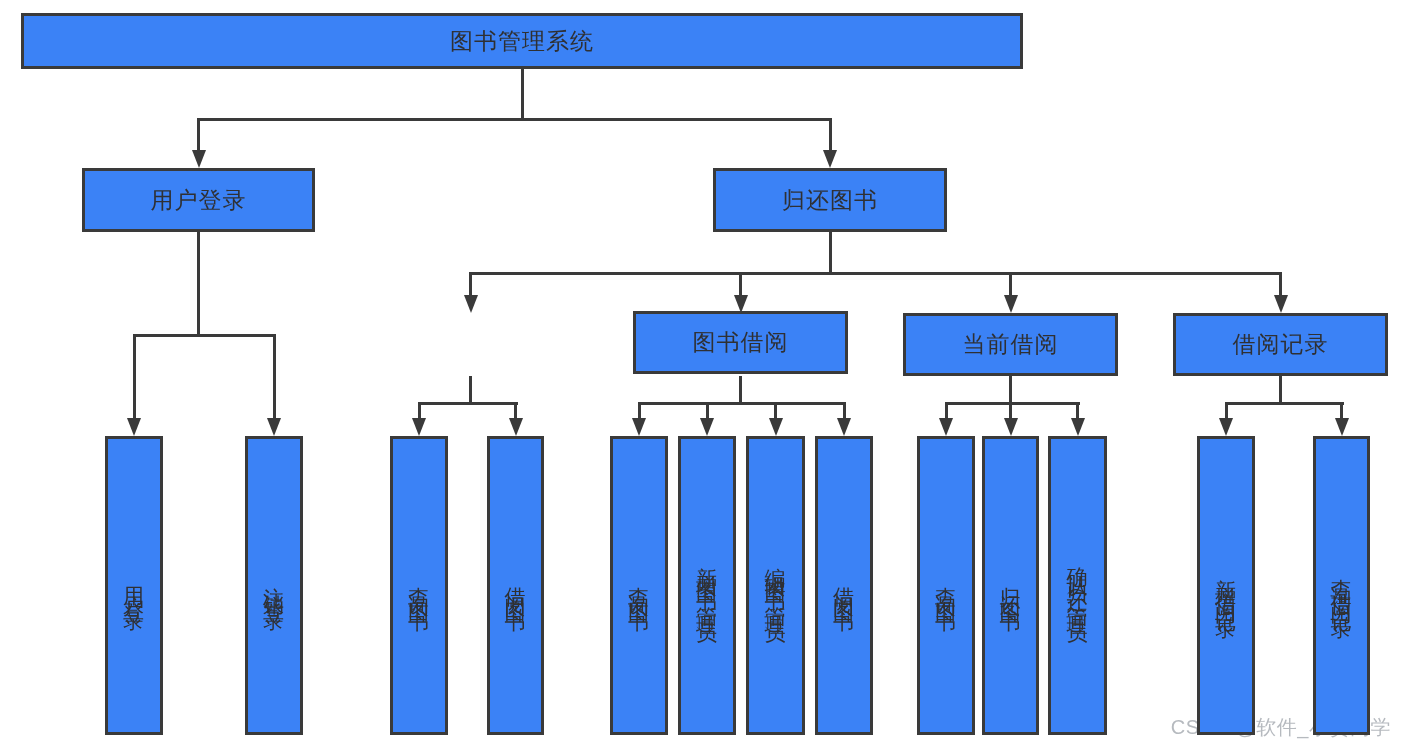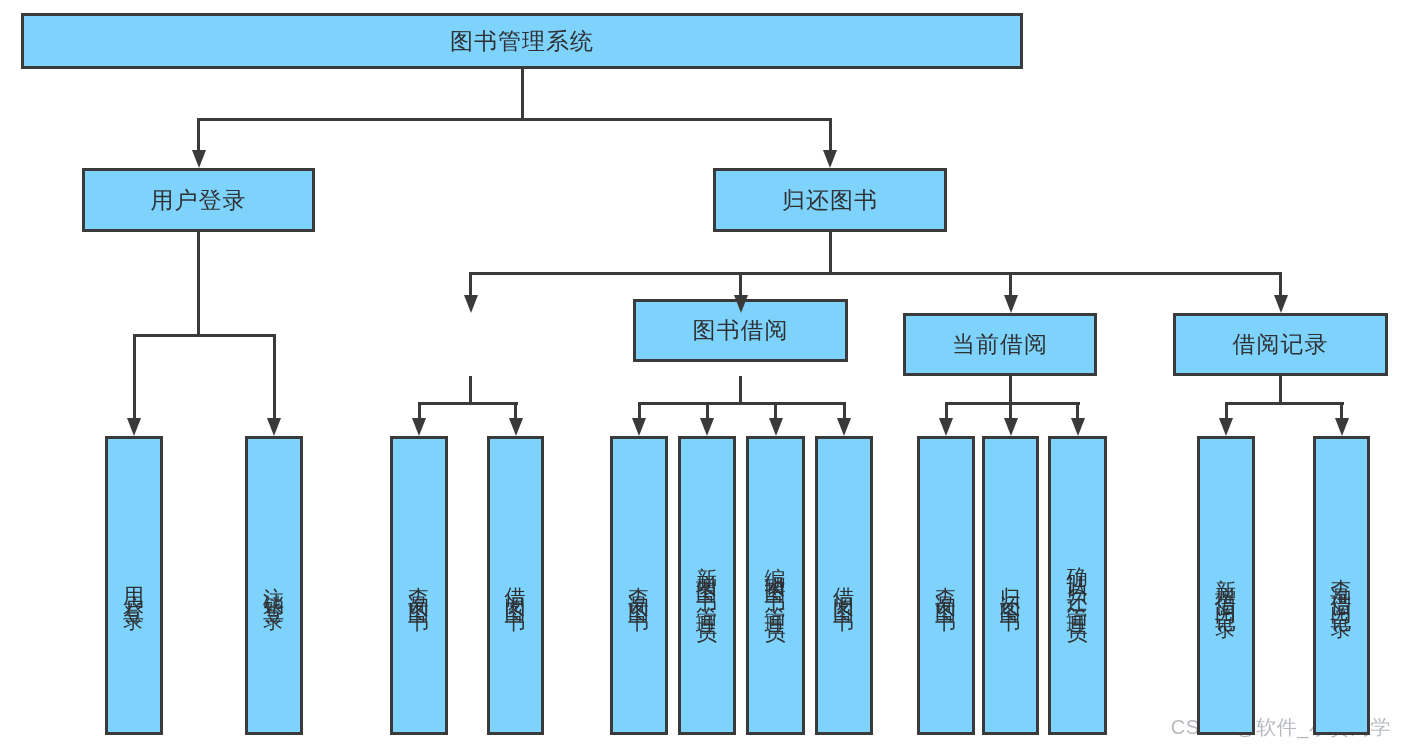--- a/index.html
+++ b/index.html
@@ -13,21 +13,21 @@
     position:relative;
     width:1405px;
     height:747px;
     background:#ffffff;
     overflow:hidden;
   }
   .node{
     position:absolute;
     box-sizing:border-box;
     border:3px solid var(--line-color);
-    background:#7dd3fc;
+    background:#3b82f6;
     display:flex;
     align-items:center;
     justify-content:center;
     color:var(--text-color);
   }
   .node-h{
     font-size:23px;
     letter-spacing:1px;
     white-space:nowrap;
   }
@@ -68,24 +68,24 @@
   <div class="watermark">CSDN @软件_小贺同学</div>
 <div class="node node-h" style="left: 21px; top: 13px; width: 1002px; height: 56px;">
       <span class="label">图书管理系统</span>
     </div>
     <div class="node node-h" style="left: 82px; top: 168px; width: 233px; height: 64px;">
       <span class="label">用户登录</span>
     </div>
     <div class="node node-h" style="left: 713px; top: 168px; width: 234px; height: 64px;">
       <span class="label">归还图书</span>
     </div>
-    <div class="node node-h" style="left: 633px; top: 299px; width: 215px; height: 63px; font-family: Liberation Mono, monospace;">
+    <div class="node node-h" style="left: 633px; top: 311px; width: 215px; height: 63px; font-family: Liberation Mono, monospace;">
       <span class="label">图书借阅</span>
     </div>
-    <div class="node node-h" style="left: 903px; top: 313px; width: 194px; height: 63px;">
+    <div class="node node-h" style="left: 903px; top: 313px; width: 215px; height: 63px;">
       <span class="label">当前借阅</span>
     </div>
     <div class="node node-h" style="left: 1173px; top: 313px; width: 215px; height: 63px;">
       <span class="label">借阅记录</span>
     </div>
     <div class="node node-v" style="left: 105px; top: 436px; width: 58px; height: 299px;">
       <span class="label">用户登录</span>
     </div>
     <div class="node node-v" style="left: 245px; top: 436px; width: 58px; height: 299px;">
       <span class="label">注销登录</span>

